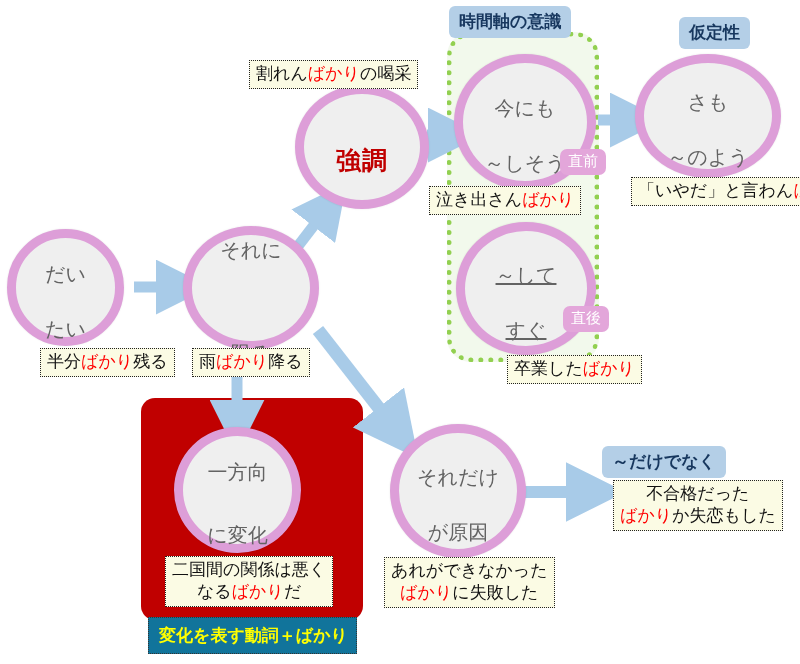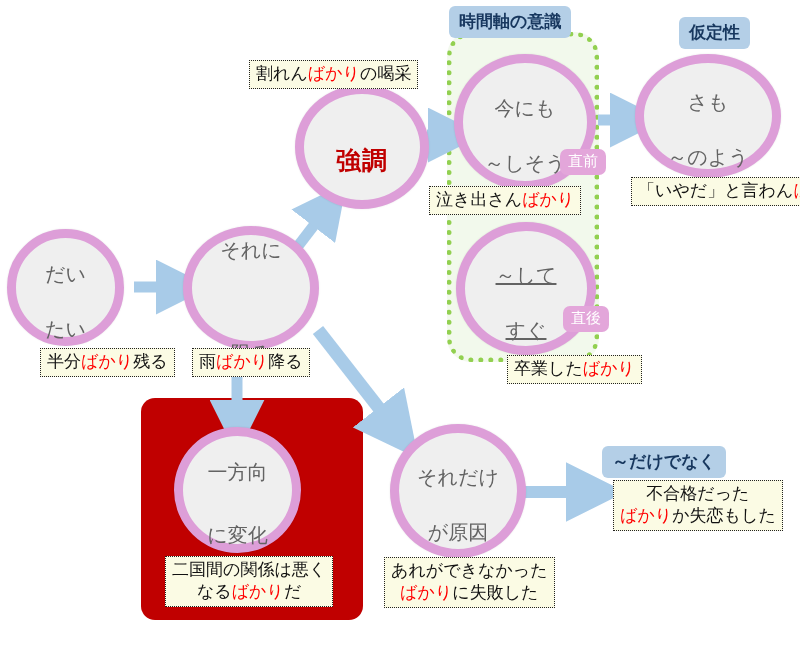--- a/index.html
+++ b/index.html
@@ -184,20 +184,21 @@
   </div>
 
   <div id="labels" class="layer">
 
     <div class="blue-label" style="left:449px;top:6px;">時間軸の意識</div>
 
     <div class="blue-label" style="left:679px;top:17px;">仮定性</div>
 
     <div class="blue-label" style="left:602px;top:446px;">～だけでなく</div>
 
+    <div id="teal-label" style="left:148px;top:617px;width:209px;">変化を表す動詞＋ばかり</div>
 
     <div class="pink-badge" style="left:560px;top:149px;">直前</div>
 
     <div class="pink-badge" style="left:563px;top:306px;">直後</div>
 
     <div class="ex-box" style="left:40px;top:348px;">
       <span>半分</span><span class="bk">ばかり</span><span>残る</span>
     </div>
 
     <div class="ex-box" style="left:192px;top:348px;">

